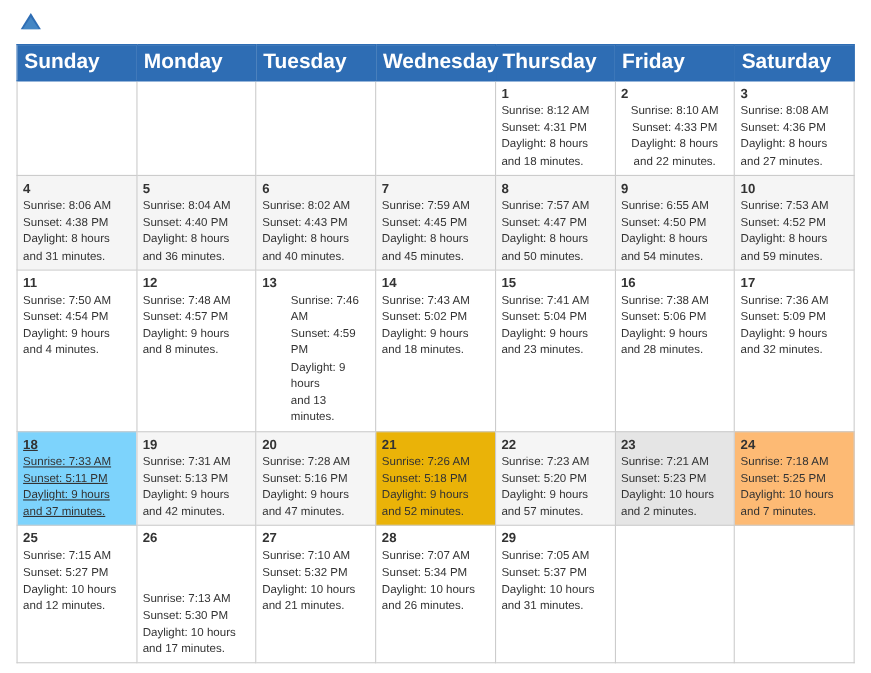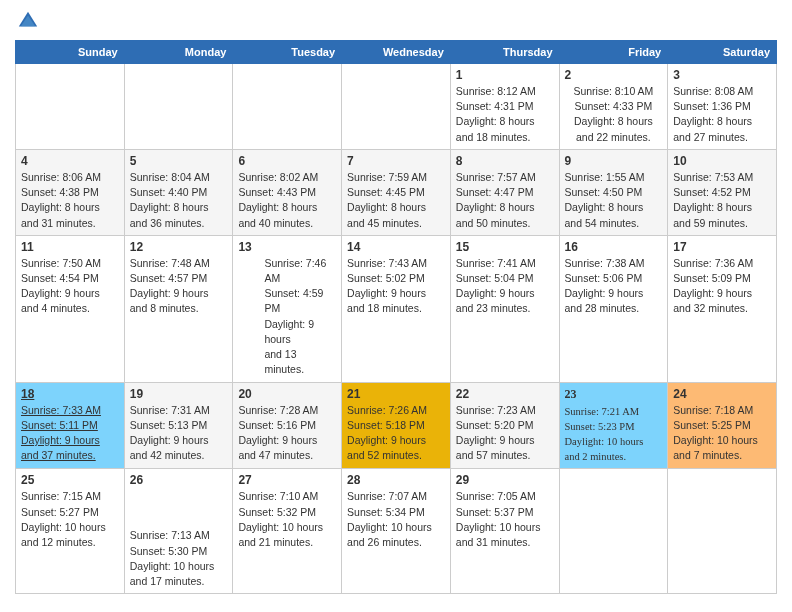--- a/index.html
+++ b/index.html
@@ -55,23 +55,23 @@
       font-weight: normal;
     }
     .calendar-table {
       width: 100%;
       border-collapse: collapse;
       table-layout: fixed;
     }
     .calendar-table th {
       background-color: #2e6db4;
       color: #fff;
-      text-align: right;
+      text-align: left;
       padding: 5px 6px;
-      font-size: 11px;
+      font-size: 19px;
       border: 1px solid #2e6db4;
     }
     .calendar-table td {
       vertical-align: top;
       border: 1px solid #ccc;
       padding: 4px 5px;
       font-size: 10.5px;
       color: #333;
       height: 85px;
       background: #fff;
@@ -141,21 +141,21 @@
         <td>
           <span class="day-number">2</span>
           <div class="day-info" style="white-space: pre-line; text-align: center;">Sunrise: 8:10 AM
 Sunset: 4:33 PM
 Daylight: 8 hours
 and 22 minutes.</div>
         </td>
         <td>
           <span class="day-number">3</span>
           <div class="day-info" style="white-space: pre-line;">Sunrise: 8:08 AM
-Sunset: 1:36 PM
+Sunset: 4:36 PM
 Daylight: 8 hours
 and 27 minutes.</div>
         </td>
       </tr>
       <tr>
         <td style="background-color: rgb(245, 245, 245);">
           <span class="day-number">4</span>
           <div class="day-info" style="white-space: pre-line;">Sunrise: 8:06 AM
 Sunset: 4:38 PM
 Daylight: 8 hours
@@ -184,21 +184,21 @@
         </td>
         <td style="background-color: rgb(245, 245, 245);">
           <span class="day-number">8</span>
           <div class="day-info" style="white-space: pre-line;">Sunrise: 7:57 AM
 Sunset: 4:47 PM
 Daylight: 8 hours
 and 50 minutes.</div>
         </td>
         <td style="background-color: rgb(245, 245, 245);">
           <span class="day-number">9</span>
-          <div class="day-info" style="white-space: pre-line;">Sunrise: 1:55 AM
+          <div class="day-info" style="white-space: pre-line;">Sunrise: 6:55 AM
 Sunset: 4:50 PM
 Daylight: 8 hours
 and 54 minutes.</div>
         </td>
         <td style="background-color: rgb(245, 245, 245);">
           <span class="day-number">10</span>
           <div class="day-info" style="white-space: pre-line;">Sunrise: 7:53 AM
 Sunset: 4:52 PM
 Daylight: 8 hours
 and 59 minutes.</div>
@@ -284,21 +284,21 @@
 Daylight: 9 hours
 and 52 minutes.</div>
         </td>
         <td style="background-color: rgb(245, 245, 245);">
           <span class="day-number">22</span>
           <div class="day-info" style="white-space: pre-line;">Sunrise: 7:23 AM
 Sunset: 5:20 PM
 Daylight: 9 hours
 and 57 minutes.</div>
         </td>
-        <td style="background-color: #7dd3fc; font-family: Liberation Serif, serif;">
+        <td style="background-color: #e5e5e5;">
           <span class="day-number">23</span>
           <div class="day-info" style="white-space: pre-line;">Sunrise: 7:21 AM
 Sunset: 5:23 PM
 Daylight: 10 hours
 and 2 minutes.</div>
         </td>
         <td style="background-color: #fdba74;">
           <span class="day-number">24</span>
           <div class="day-info" style="white-space: pre-line;">Sunrise: 7:18 AM
 Sunset: 5:25 PM

